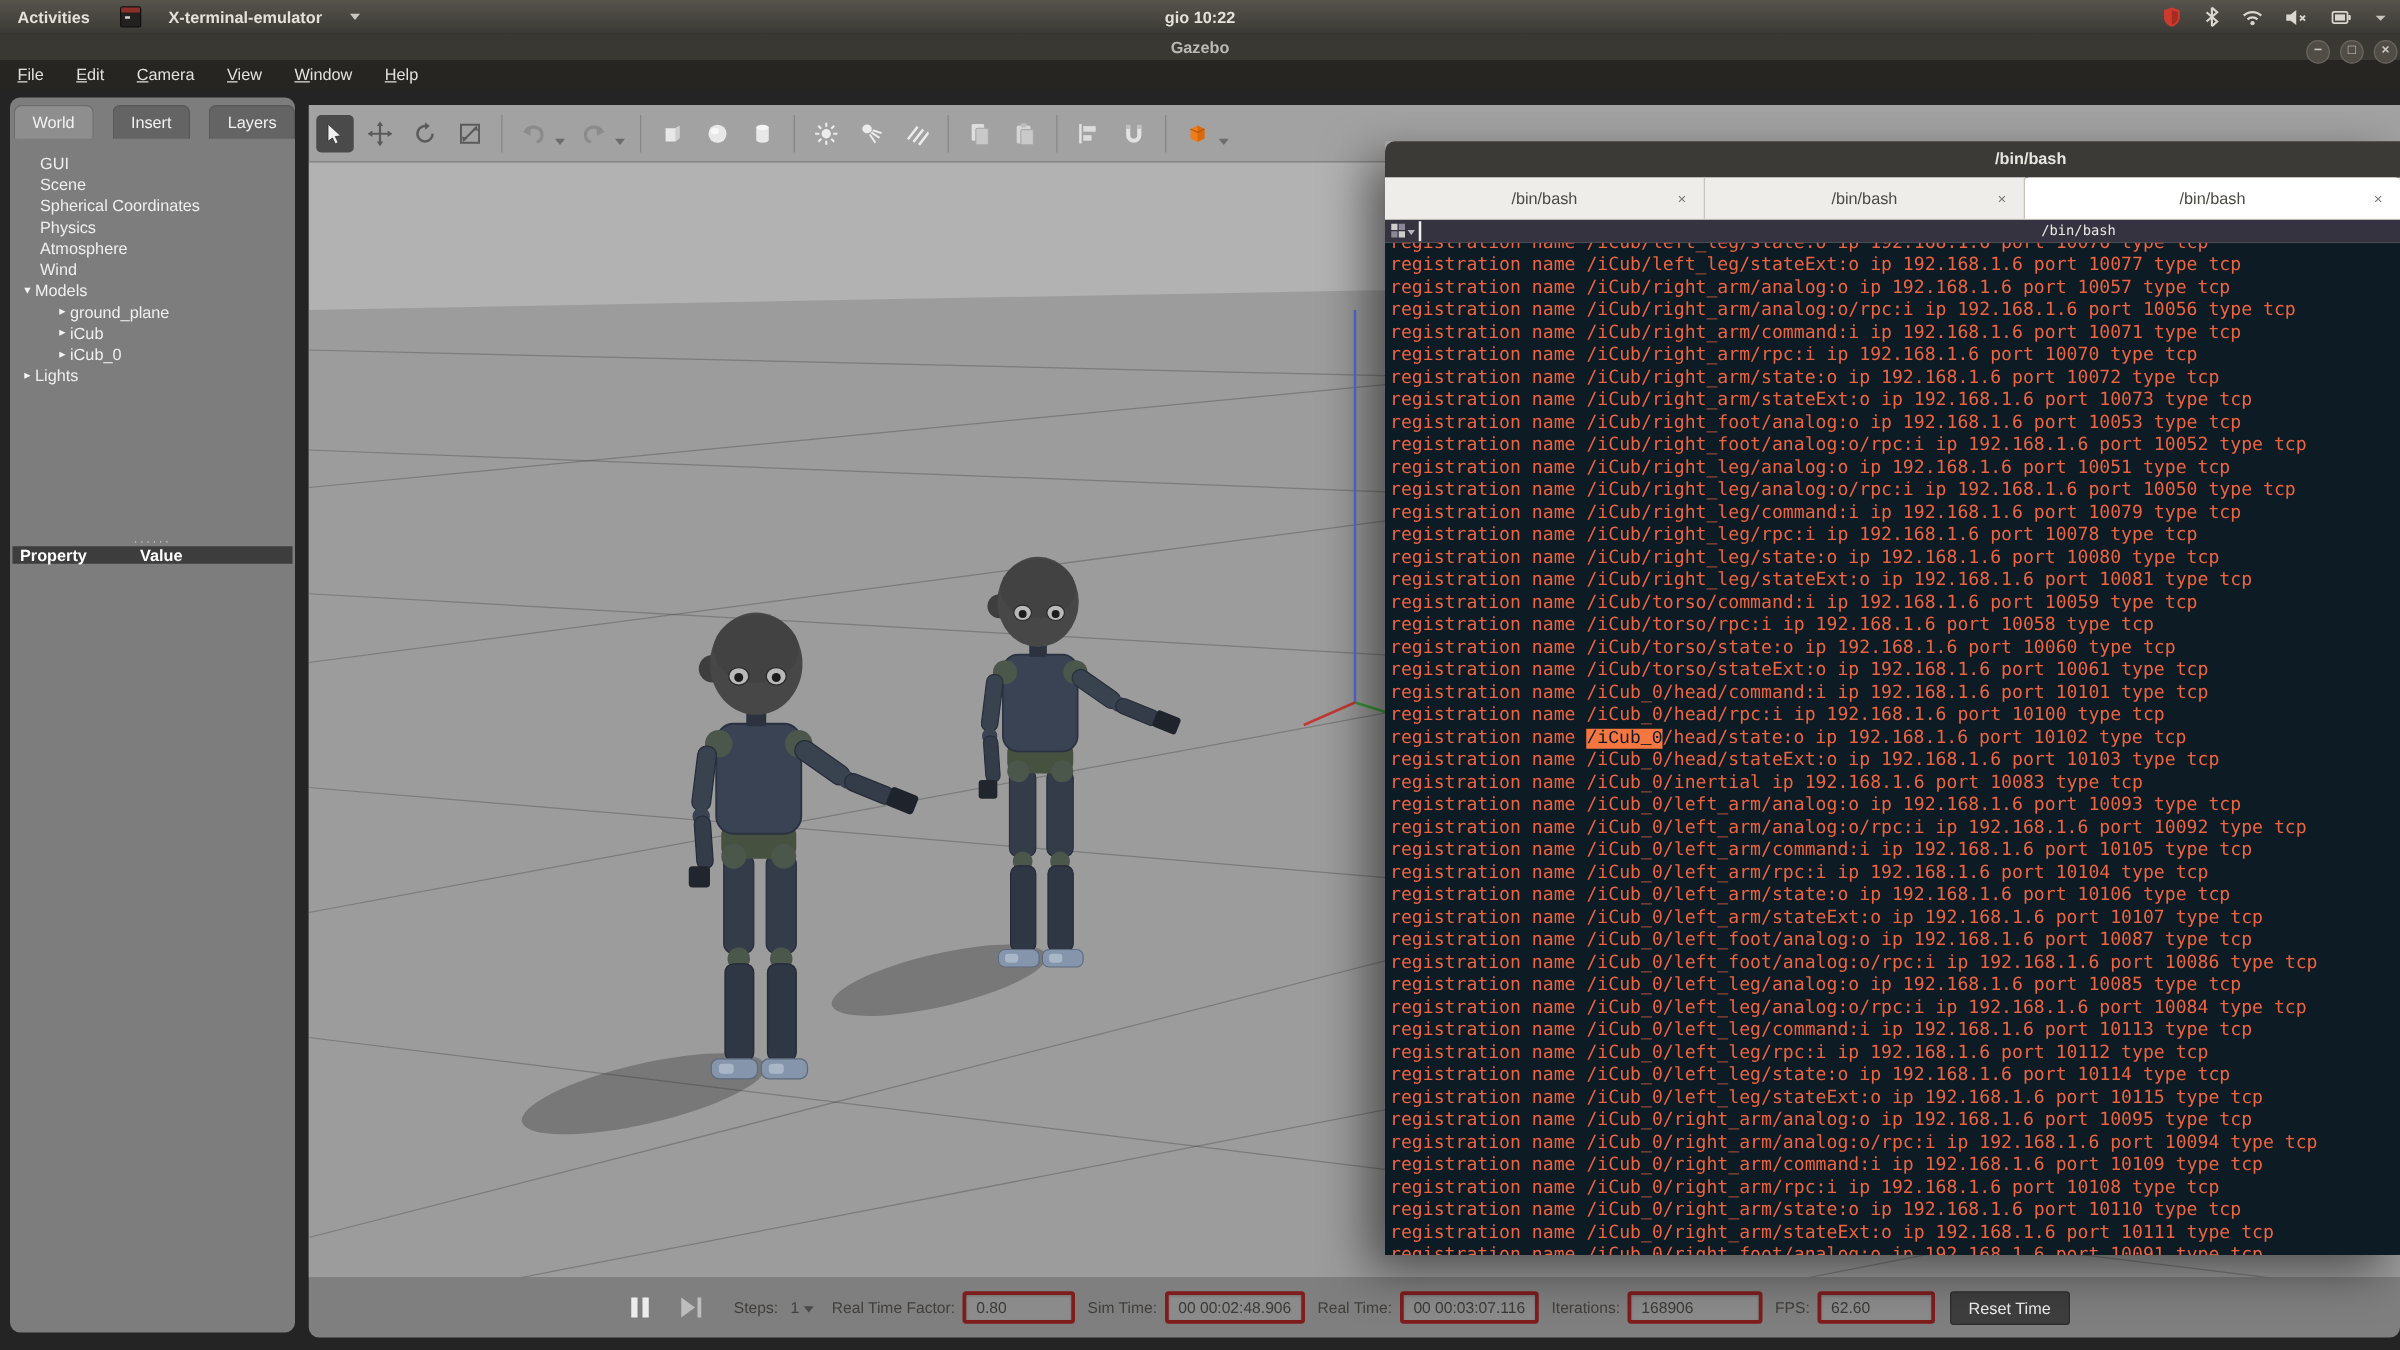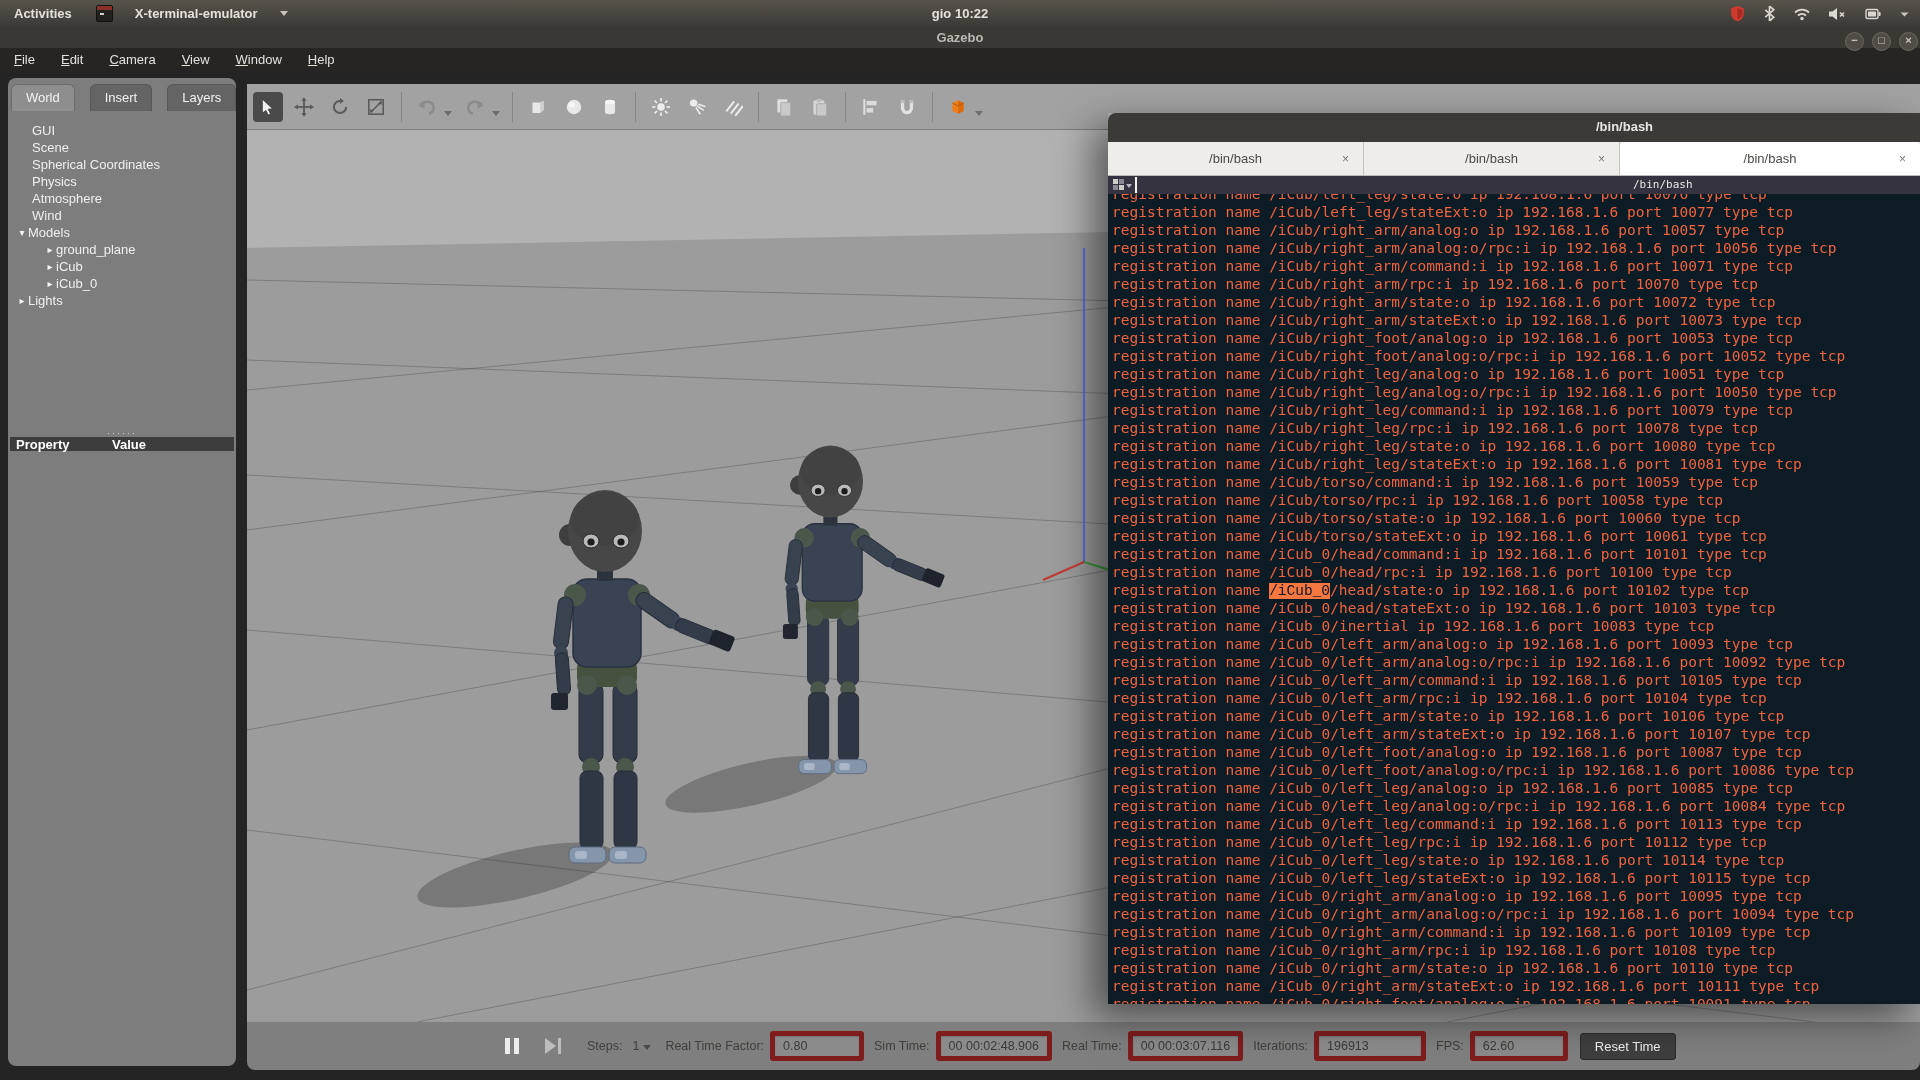--- a/index.html
+++ b/index.html
@@ -57,21 +57,21 @@
               border-top:5px solid #6d6d6d;margin:14px 2px 0 -4px;}
 
   
   .scene{position:absolute;left:247px;top:130px;width:1673px;height:892px;background:#b2b2b2;}
   .scene svg{display:block;}
 
   
   .simbar{position:absolute;left:247px;top:1022px;width:1673px;height:48px;background:#7f7f7f;
           border-radius:0 0 8px 8px;display:flex;align-items:center;font-size:12.5px;color:#403f3c;}
   .simbar .grp{display:flex;align-items:center;}
-  .sim-field{background:#8b8b8b;border:5px solid #7f1d1d;border-radius:3px;color:#39383 5;
+  .sim-field{background:#8b8b8b;border:3px solid #7f1d1d;border-radius:3px;color:#39383 5;
              padding:3px 8px;margin:0 10px 0 6px;color:#3a3a38;box-shadow:inset 0 1px 2px rgba(0,0,0,.18);white-space:nowrap;}
   .icon-pause{display:flex;gap:4px;margin-left:258px;}
   .icon-pause i{width:5px;height:16px;background:#ededed;display:block;}
   .icon-step{margin-left:26px;display:flex;align-items:center;}
   .icon-step .tri{width:0;height:0;border-top:8px solid transparent;border-bottom:8px solid transparent;border-left:11px solid #bdbdbd;}
   .icon-step .bar{width:3px;height:16px;background:#bdbdbd;margin-left:2px;}
   .steps-caret{width:0;height:0;border-left:4px solid transparent;border-right:4px solid transparent;border-top:5px solid #4a4a48;margin:3px 0 0 4px;}
   .reset-btn{background:#3e3e3e;color:#ededed;border:1px solid #2d2d2d;border-radius:3px;
              padding:5px 14px;font-size:13px;margin-left:2px;white-space:nowrap;}
 
@@ -467,21 +467,21 @@
     <div class="grp">
       <span>Sim Time:</span>
       <span class="sim-field">00 00:02:48.906</span>
     </div>
     <div class="grp">
       <span>Real Time:</span>
       <span class="sim-field">00 00:03:07.116</span>
     </div>
     <div class="grp">
       <span>Iterations:</span>
-      <span class="sim-field" style="width:86px;">196913</span>
+      <span class="sim-field" style="width:86px;">168906</span>
     </div>
     <div class="grp">
       <span>FPS:</span>
       <span class="sim-field" style="width:72px;">62.60</span>
     </div>
     <button class="reset-btn">Reset Time</button>
   </div>
 
   <div class="terminal">
     <div class="t-titlebar">

